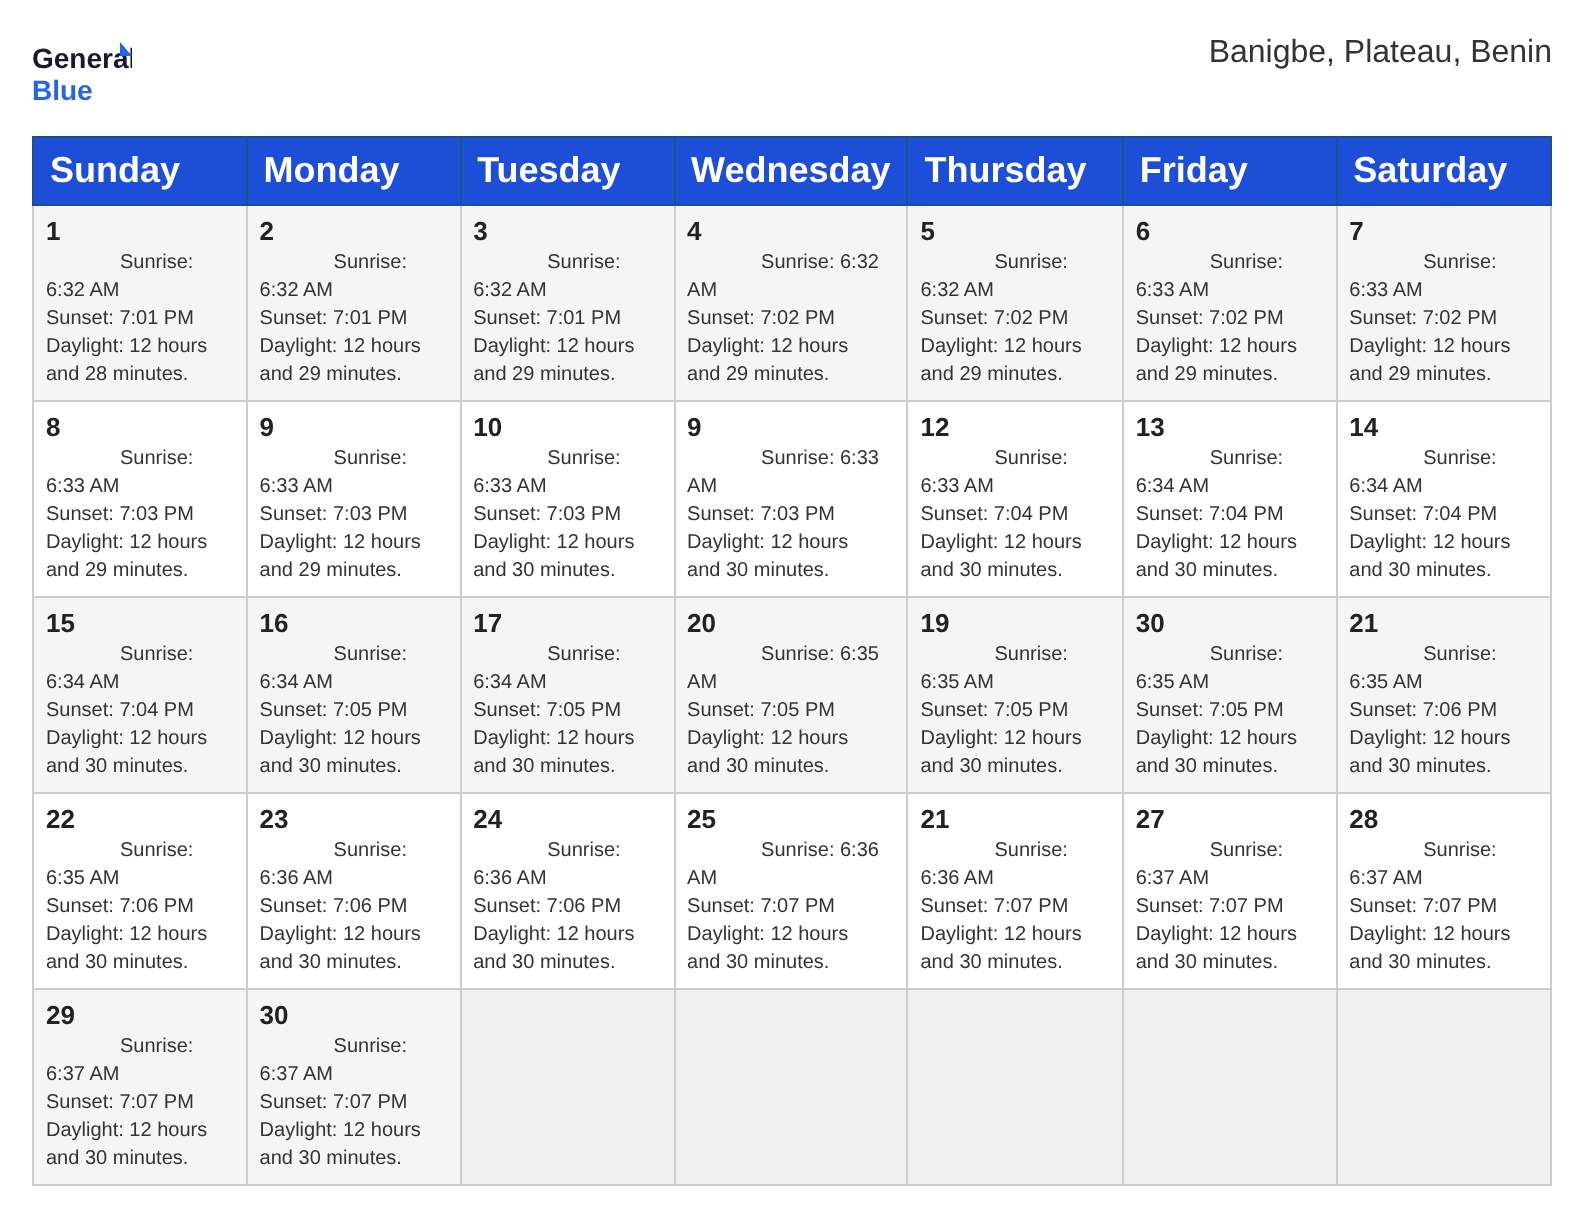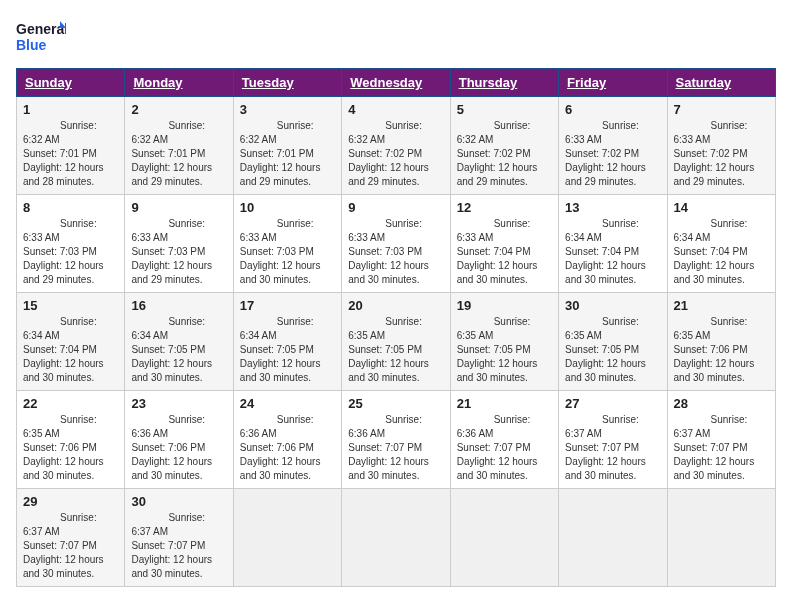--- a/index.html
+++ b/index.html
@@ -34,28 +34,27 @@
       font-size: 16px;
       color: #333;
       margin-top: 2px;
     }
     .calendar {
       width: 100%;
       border-collapse: collapse;
       border: 1px solid #ccc;
     }
     .calendar th {
-      background: #701a75;
+      background: #1d4ed8;
       color: #fff;
-      font-size: 13px;
+      font-size: 18px;
       font-weight: bold;
       padding: 6px 8px;
       text-align: left;
       border: 1px solid #1a4f8a;
-      text-decoration: underline;
     }
     .calendar td {
       width: 14.28%;
       vertical-align: top;
       padding: 5px 6px;
       border: 1px solid #ccc;
       font-size: 10.5px;
       color: #222;
       background: #fff;
       min-height: 70px;
@@ -87,20 +86,21 @@
 
 <div class="header-area">
   <div class="logo">
   <svg width="50" height="40" viewBox="0 0 50 40">
     <text x="0" y="18" font-size="14" font-weight="bold" font-family="Arial,sans-serif" fill="#1a1a2e">General</text>
     <text x="0" y="34" font-size="14" font-weight="bold" font-family="Arial,sans-serif" fill="#2563eb">Blue</text>
     <polygon points="44,5 50,12 44,12" fill="#2563eb"></polygon>
   </svg>
 </div>
   <div class="title-area">
+    <div class="location-title">Banigbe, Plateau, Benin</div>
   </div>
 </div>
 
 <table class="calendar">
   <thead>
     <tr>
     <th>Sunday</th>
         <th>Monday</th>
         <th>Tuesday</th>
         <th>Wednesday</th>

